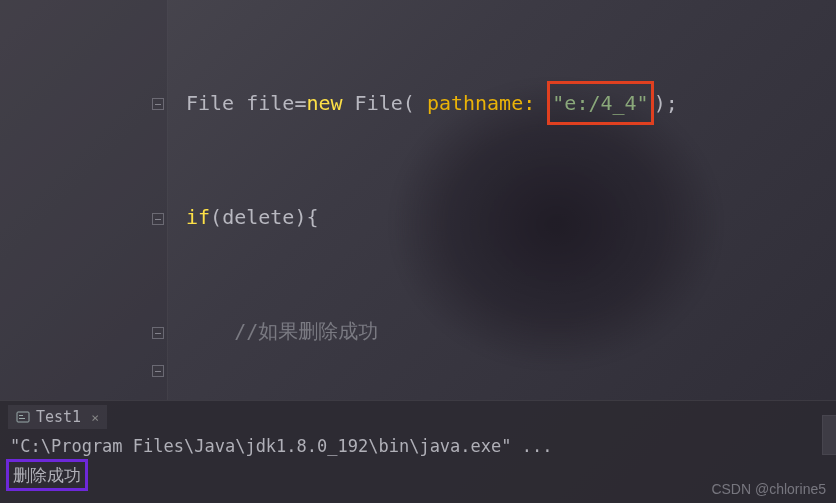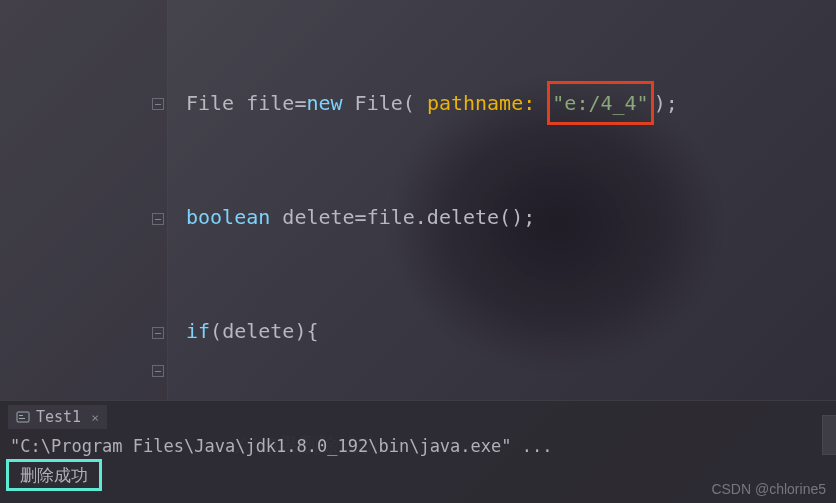--- a/index.html
+++ b/index.html
@@ -52,21 +52,21 @@
     .fold-mark::before { left: 2px; right: 2px; top: 5px; height: 1px; }
     .code-area {
       position: absolute;
       left: 186px;
       top: 8px;
       white-space: pre;
       color: #b8b8c0;
       line-height: 38px;
     }
     .code-line { display: block; height: 38px; }
-    .kw { color: #7dd3fc; }
+    .kw { color: #fde047; }
     .type { color: #b8b8c0; }
     .ident { color: #b8b8c0; }
     .param-hint { color: #eab308; }
     .str { color: #8aa87a; }
     .op { color: #b8b8c0; }
     .comment { color: #7a7a82; }
     .highlight-box {
       border: 3px solid #e04020;
       padding: 0 2px;
       margin: -3px 0;
@@ -109,23 +109,23 @@
       cursor: pointer;
     }
     .console-output {
       padding: 4px 10px;
       font-size: 17px;
       color: #b0b0b8;
       line-height: 26px;
     }
     .console-line { display: block; }
     .output-highlight {
-      border: 3px solid #5eead4;
+      border: 3px solid #6d28d9;
       display: inline-block;
-      padding: 0 11px;
+      padding: 0 4px;
       margin-left: -4px;
     }
     .watermark {
       position: absolute;
       right: 10px;
       bottom: 6px;
       font-size: 14px;
       color: rgba(180,180,190,0.55);
       font-family: sans-serif;
     }
@@ -147,21 +147,20 @@
 
 <div class="gutter">
   <div class="fold-mark" style="top:98px"></div>
   <div class="fold-mark" style="top:213px"></div>
   <div class="fold-mark" style="top:327px"></div>
   <div class="fold-mark" style="top:365px"></div>
 </div>
 
 <div class="code-area">
   <span class="code-line"><span class="type">File</span> <span class="ident">file</span><span class="op">=</span><span class="kw">new</span> <span class="type">File</span><span class="op">( </span><span class="param-hint">pathname:</span> <span class="highlight-box"><span class="str">"e:/4_4"</span></span><span class="op">);</span></span>
-  <span class="code-line"><span class="kw">boolean</span> <span class="ident">delete</span><span class="op">=</span><span class="ident">file.delete();</span></span>
   <span class="code-line"><span class="kw">if</span><span class="op">(delete){</span></span>
   <span class="code-line">    <span class="comment">//如果删除成功</span></span>
   
   
   
   
   
 </div>
 
 <div class="console-panel">

